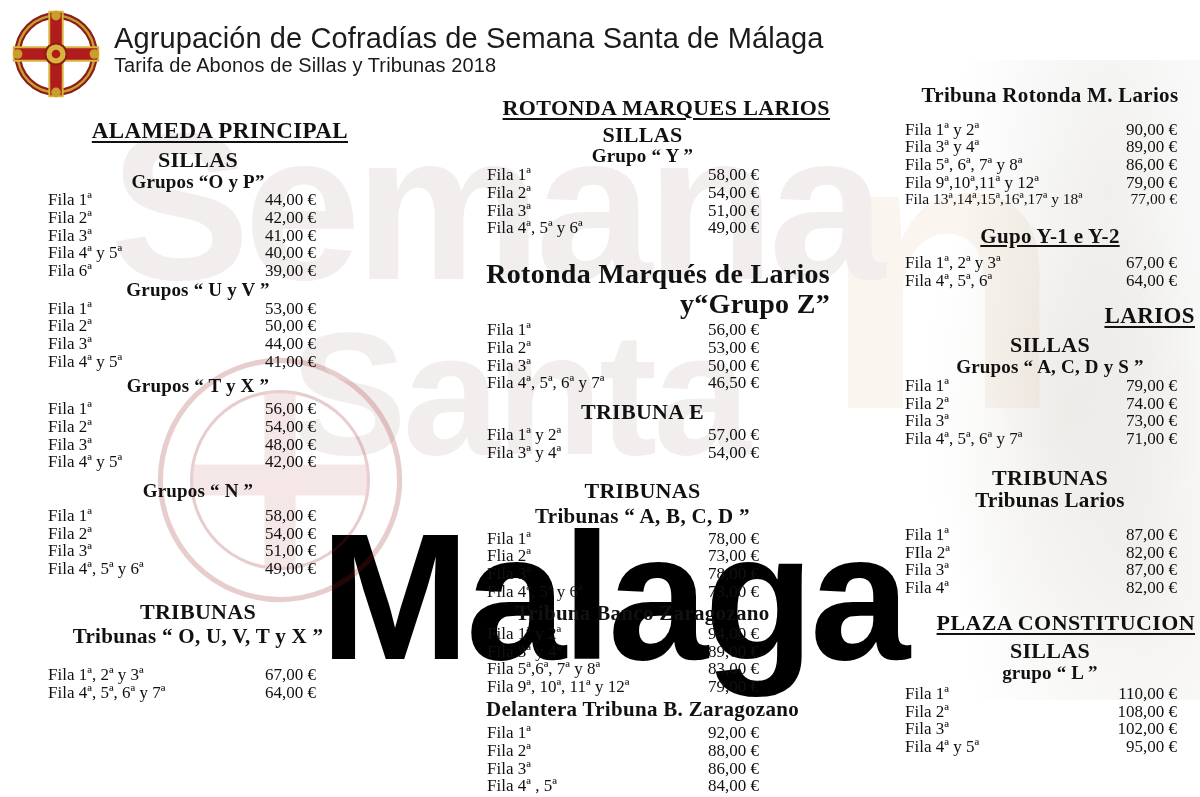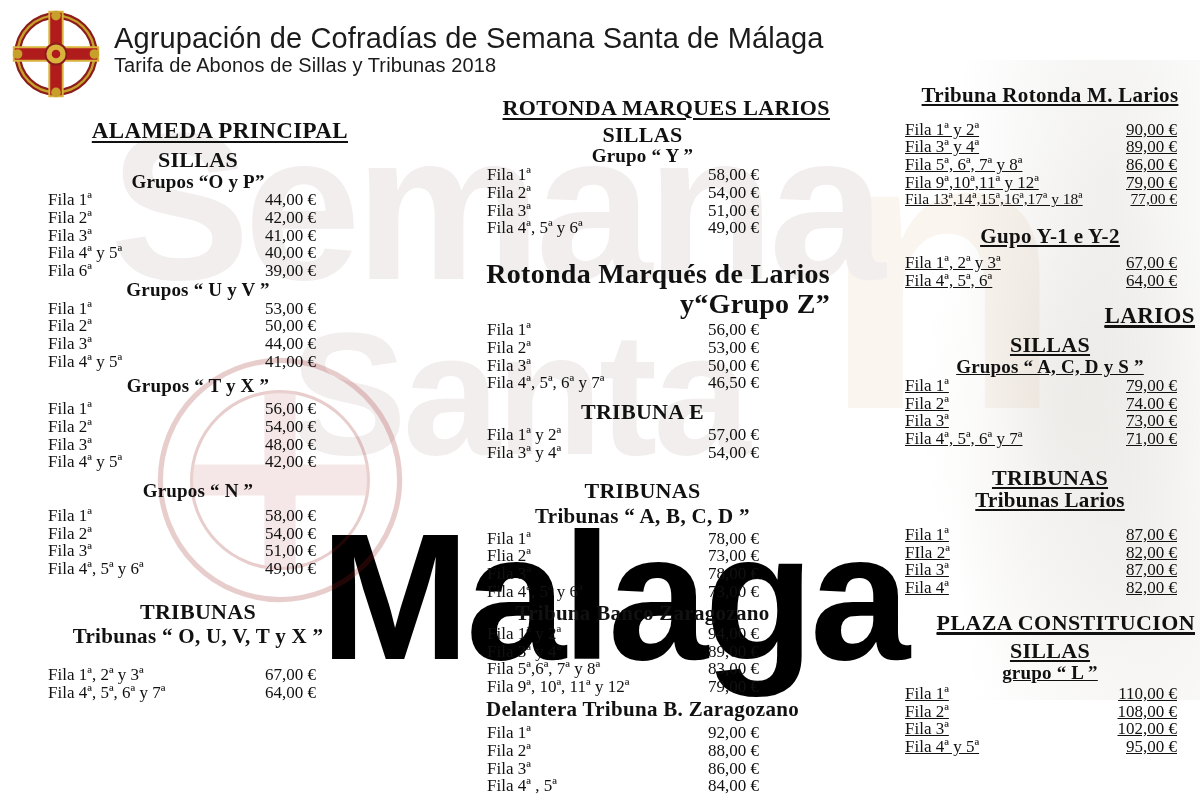--- a/index.html
+++ b/index.html
@@ -96,21 +96,21 @@
   }
 
   
   .col {
     position: absolute;
     z-index: 2;
     top: 0;
   }
   #col-left   { left: 48px;  width: 300px; }
   #col-mid    { left: 455px; width: 375px; }
-  #col-right  { left: 905px; width: 290px; text-decoration: underline; }
+  #col-right  { left: 905px; width: 290px; }
 
   .sec-title {
     text-align: right;
     font-weight: 700;
     font-size: 23px;
     text-decoration: underline;
     text-underline-offset: 3px;
     letter-spacing: 0.4px;
     line-height: 1.12;
     white-space: nowrap;

